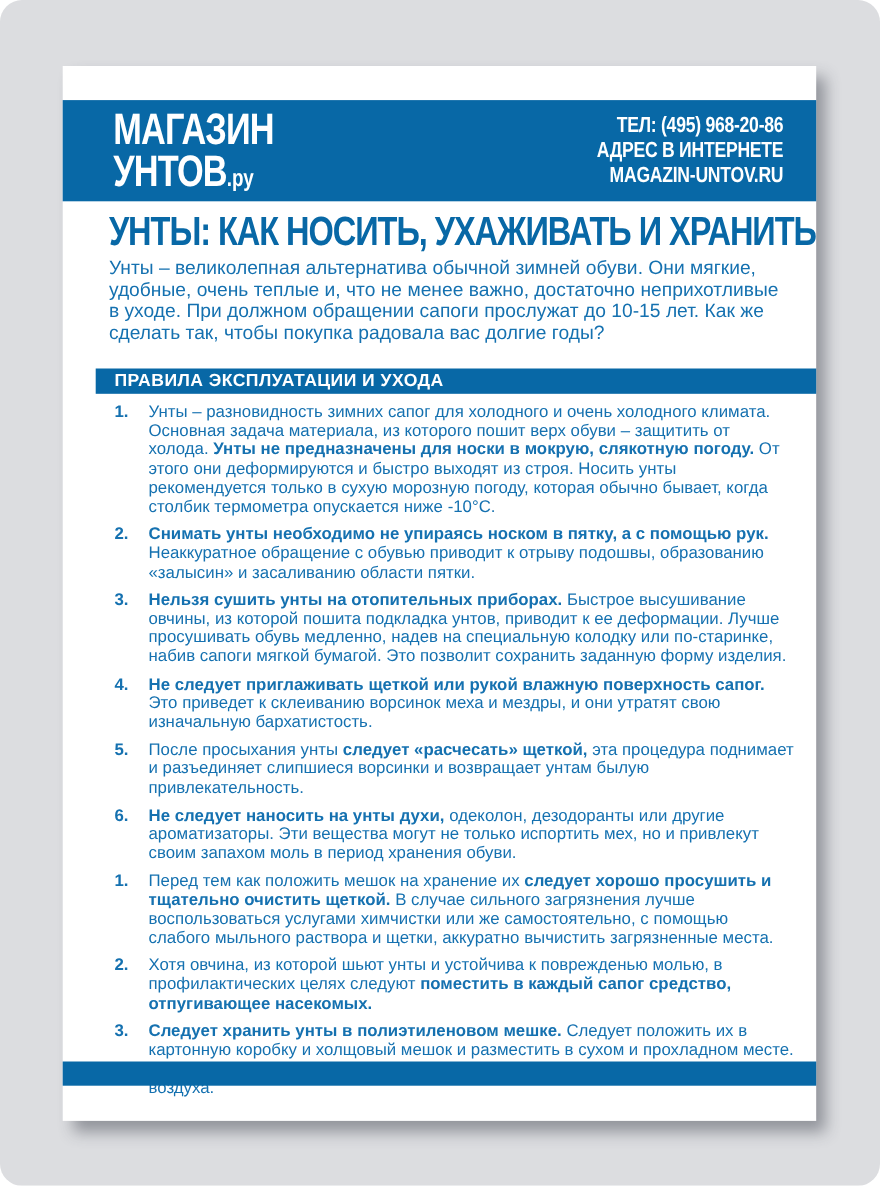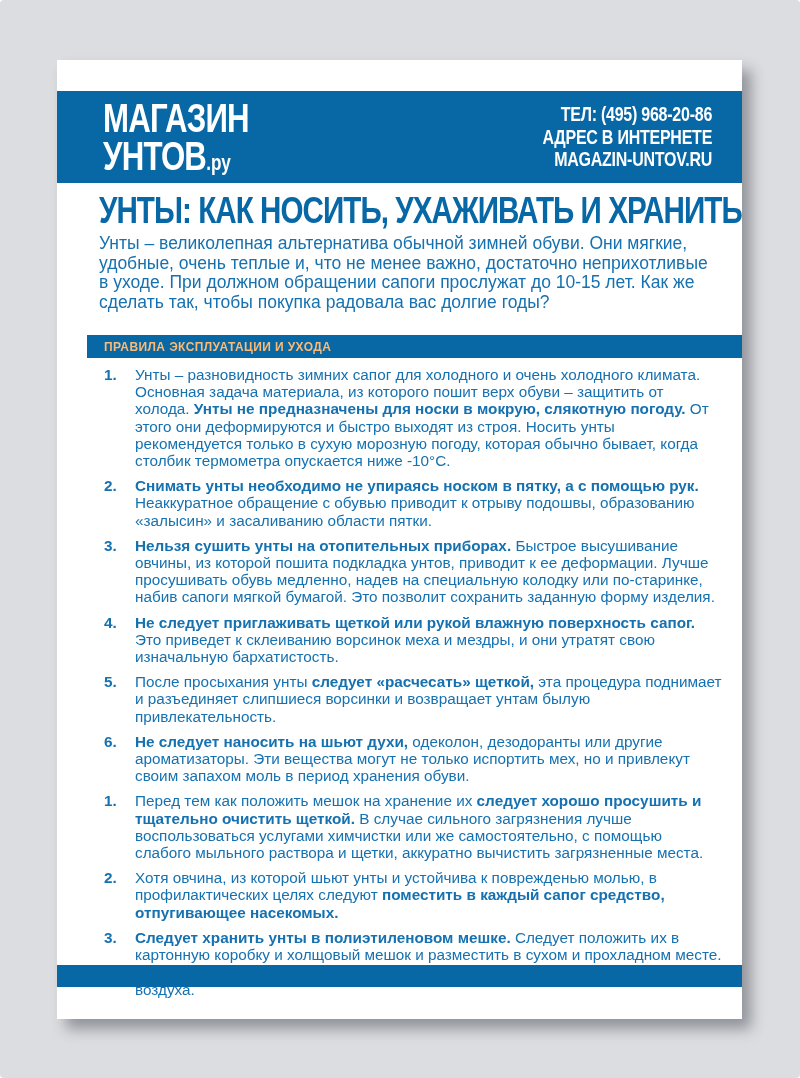--- a/index.html
+++ b/index.html
@@ -1,38 +1,38 @@
 <!DOCTYPE html>
 <html style="--blue: #0868a6; --text: #1571b0; --bg: #dcdde0;"><head>
 <meta charset="utf-8">
 <style>
   :root { --blue:#0868a6; --text:#1571b0; --bg:#dcdde0; }
   * { box-sizing: border-box; }
   body { margin:0; background:#ffffff; font-family:"Liberation Sans", sans-serif; }
   .screen { position:relative; width:800px; height:1078px; background:var(--bg);
-            border-radius:4px; overflow:hidden; }
+            border-radius:20px; overflow:hidden; }
   .page { position:absolute; left:57px; top:60px; width:685px; height:959px;
           background:#ffffff; box-shadow:9px 10px 13px rgba(55,60,70,0.45); }
   .header-band { margin-top:31px; height:92px; background:var(--blue);
                  display:flex; align-items:center; justify-content:space-between;
                  padding:0 30px 0 46px; }
   .logo { color:#fff; font-weight:bold; font-size:40px; line-height:0.95;
           letter-spacing:-1px; transform:scaleX(0.78); transform-origin:0 50%;
           white-space:nowrap; }
   .logo .suffix { font-size:22px; letter-spacing:0; }
   .contact { color:#fff; font-weight:bold; font-size:20px; line-height:1.13;
              text-align:right; letter-spacing:-0.3px; transform:scaleX(0.8);
              transform-origin:100% 50%; white-space:nowrap; }
   .title { margin:9px 30px 0 42px; color:var(--blue); font-weight:bold;
            font-size:37px; line-height:1.0; letter-spacing:-1.2px;
            transform:scaleX(0.8); transform-origin:0 50%; white-space:nowrap; }
   .intro { margin:5px 30px 13px 42px; color:var(--text); font-size:17.5px;
            line-height:19.5px; }
   .section-heading { margin:23px 0 0 30px; height:23px; background:var(--blue);
-                     color:#fdba74; font-weight:bold; font-size:12px;
+                     color:#ffffff; font-weight:bold; font-size:16px;
                      letter-spacing:0.4px; display:flex; align-items:center;
                      padding-left:17px; }
   .rules-list { list-style:none; margin:8px 0 0 0; padding:0 20px 0 47px; }
   .rule-item { display:flex; color:var(--text); font-size:15.3px;
                line-height:17.2px; margin-bottom:8px; }
   .rule-item .num { font-weight:bold; width:19px; flex:none; }
   .rule-item .txt { flex:1;margin-left:12px; }
   .b { font-weight:bold; }
   .footer-band { position:absolute; left:0; right:0; bottom:32px; height:22px;
                  background:var(--blue); }
@@ -84,21 +84,21 @@
     <span class="txt"><span class="b">Не следует приглаживать щеткой или рукой влажную поверхность сапог.</span><span> Это приведет к склеиванию ворсинок меха и мездры, и они утратят свою изначальную бархатистость.</span></span>
   </li>
 
   <li class="rule-item">
     <span class="num">5.</span>
     <span class="txt"><span>После просыхания унты </span><span class="b">следует «расчесать» щеткой,</span><span> эта процедура поднимает и разъединяет слипшиеся ворсинки и возвращает унтам былую привлекательность.</span></span>
   </li>
 
   <li class="rule-item">
     <span class="num">6.</span>
-    <span class="txt"><span class="b">Не следует наносить на шьют духи,</span><span> одеколон, дезодоранты или другие ароматизаторы. Эти вещества могут не только испортить мех, но и привлекут своим запахом моль в период хранения обуви.</span></span>
+    <span class="txt"><span class="b">Не следует наносить на унты духи,</span><span> одеколон, дезодоранты или другие ароматизаторы. Эти вещества могут не только испортить мех, но и привлекут своим запахом моль в период хранения обуви.</span></span>
   </li>
 </ol>
   </section>
 
   <section>
     <ol class="rules-list">
   <li class="rule-item">
     <span class="num">1.</span>
     <span class="txt"><span>Перед тем как положить мешок на хранение их </span><span class="b">следует хорошо просушить и тщательно очистить щеткой.</span><span> В случае сильного загрязнения лучше воспользоваться услугами химчистки или же самостоятельно, с помощью слабого мыльного раствора и щетки, аккуратно вычистить загрязненные места.</span></span>
   </li>

